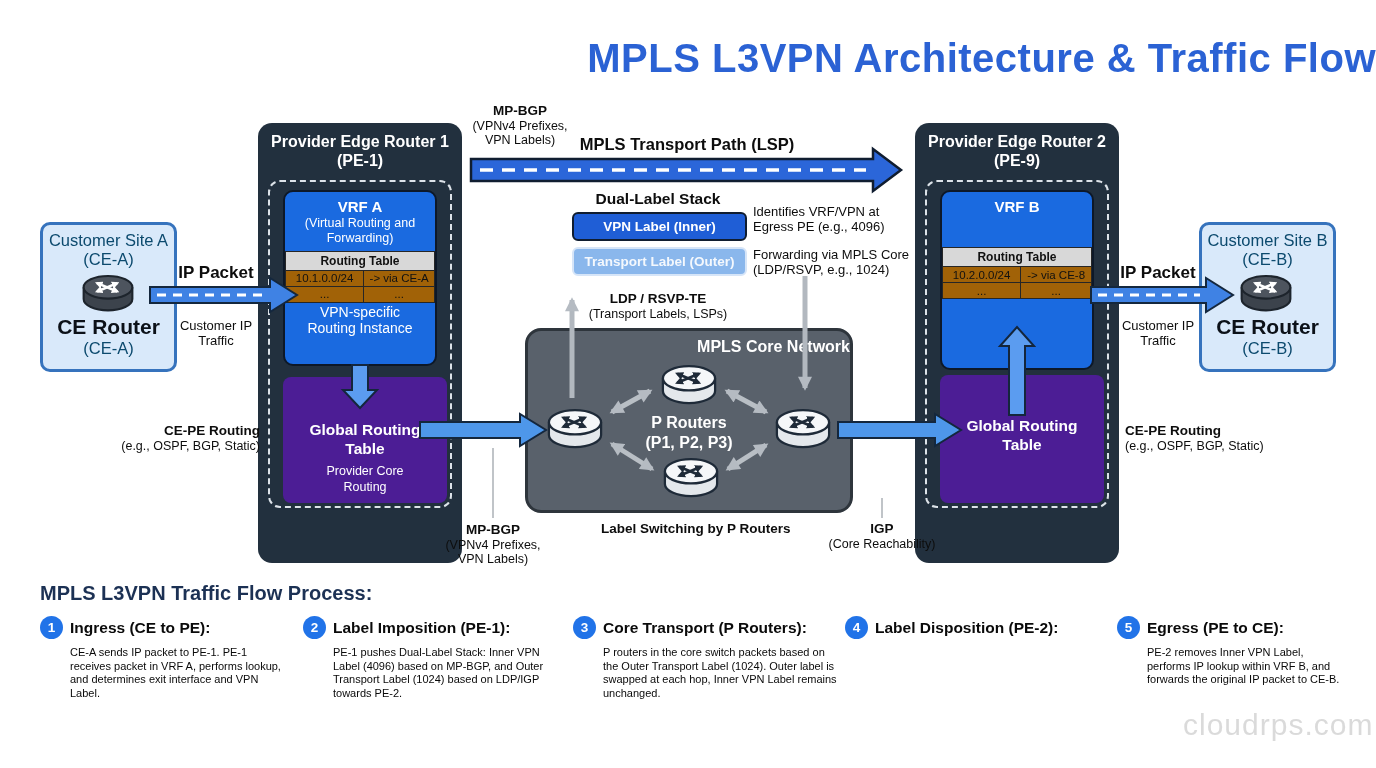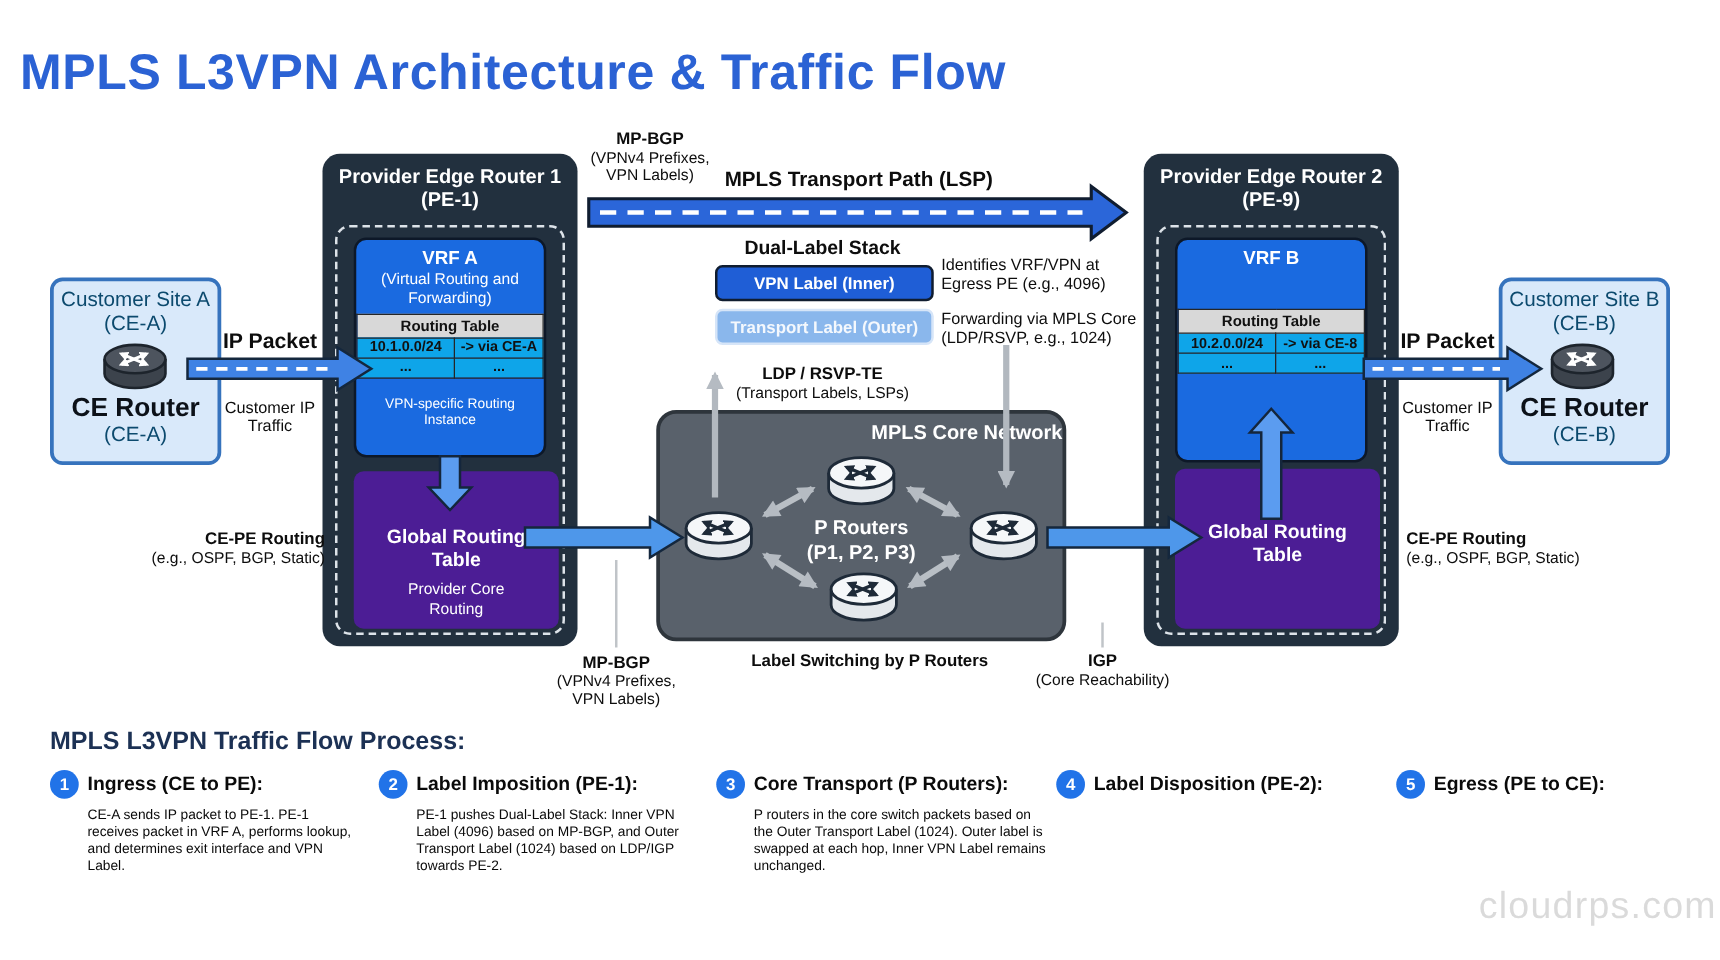--- a/index.html
+++ b/index.html
@@ -1,40 +1,40 @@
 <!DOCTYPE html>
 <html><head>
 <meta charset="utf-8">
 <style>
   html,body{margin:0;padding:0;background:#fff}
   .canvas{position:relative;width:1376px;height:768px;background:#ffffff;overflow:hidden;
           font-family:"Liberation Sans",sans-serif;color:#0d0d0d}
   .b{font-weight:bold}
   .ctr{text-align:center}
-  .main-title{position:absolute;left:16px;right:0;top:36px;text-align:left;
+  .main-title{position:absolute;left:0;right:0;top:36px;text-align:right;
               font-size:40px;font-weight:bold;color:#2b62d4;letter-spacing:.5px}
   
   .site-box{position:absolute;width:137px;height:150px;background:#d9e9fa;border:3px solid #3673bd;
             border-radius:10px;box-sizing:border-box;text-align:center}
   .site-title{font-size:16.5px;font-weight:normal;line-height:1.14;color:#0c4a6e;margin-top:6px}
   .site-router-label{font-size:21px;font-weight:bold;line-height:1.16;color:#0c1118;margin-top:46px}
   
-  .pe-box{position:absolute;width:204px;height:394px;background:#22303e;border-radius:14px;box-sizing:border-box}
+  .pe-box{position:absolute;width:204px;height:440px;background:#22303e;border-radius:14px;box-sizing:border-box}
   .pe-title{color:#fff;font-weight:bold;font-size:16px;text-align:center;line-height:1.2;margin-top:9px}
   .pe-dashed{position:absolute;left:10px;top:57px;width:184px;height:328px;
              border:2px dashed #dde3e9;border-radius:12px;box-sizing:border-box}
   .vrf-box{position:absolute;left:13px;top:8px;width:154px;background:#1a6ae0;border:2px solid #0d1828;
            border-radius:10px;box-sizing:border-box;color:#fff;text-align:center}
   .vrf-name{font-size:15px;font-weight:bold;margin-top:6px}
   .vrf-desc{font-size:12.5px;line-height:1.18;width:142px;margin:1px auto 0}
   .rt-table{border-collapse:collapse;margin:5px auto 0;font-size:11.5px;color:#111}
   .rt-table th{border:1.6px solid #262626;background:#d8d8d8;font-size:12px;font-weight:bold;padding:2px 4px}
-  .rt-table td{border:1.6px solid #262626;background:#0ea5e9;font-weight:700;padding:1.5px 3px;}
+  .rt-table td{border:1.6px solid #262626;background:#a16207;font-weight:400;padding:1.5px 3px;}
   .c1{width:72px}.c2{width:66px}
-  .vrf-footer{font-size:11px;line-height:1.2;width:120px;margin:14px auto 0}
+  .vrf-footer{font-size:14px;line-height:1.2;width:120px;margin:1px auto 0}
   .gray-area{position:absolute;left:13px;right:3px;bottom:3px;background:#4c1d95;border-radius:8px;
              box-sizing:border-box;color:#fff;text-align:center}
   .gr-title{font-size:15.5px;font-weight:bold;line-height:1.22;width:126px;margin:0 auto}
   .gr-sub{font-size:12.5px;line-height:1.28;width:108px;margin:4px auto 0}
   
   .stack-box{position:absolute;left:572px;width:175px;height:29px;border-radius:6px;display:flex;
              align-items:center;justify-content:center;font-size:13.5px;font-weight:bold;box-sizing:border-box}
   .vpn-box{top:212px;background:#1f5ed6;border:2px solid #101d30;color:#fff}
   .transport-box{top:247px;background:#8ab7ec;border:2px solid #d6e5f8;color:#f4f8fd}
   
@@ -257,20 +257,21 @@
     <div class="step-head">
       <div class="step-badge">4</div>
       <div class="step-title">Label Disposition (PE-2):</div>
     </div>
   </div>
   <div class="step" style="left:1117px">
     <div class="step-head">
       <div class="step-badge">5</div>
       <div class="step-title">Egress (PE to CE):</div>
     </div>
+    <div class="step-body" style="width:198px">PE-2 removes Inner VPN Label, performs IP lookup within VRF B, and forwards the original IP packet to CE-B.</div>
   </div>
 
   <div class="watermark">cloudrps.com</div>
 
   <svg class="overlay" width="1376" height="768" viewBox="0 0 1376 768">
     <defs>
       <marker id="mW" viewBox="0 0 10 10" refX="7" refY="5" markerWidth="9" markerHeight="9" orient="auto-start-reverse" markerUnits="userSpaceOnUse">
         <path d="M0 0 L10 5 L0 10 Z" fill="#ffffff"></path>
       </marker>
       <marker id="mD" viewBox="0 0 10 10" refX="7" refY="5" markerWidth="9" markerHeight="9" orient="auto-start-reverse" markerUnits="userSpaceOnUse">

